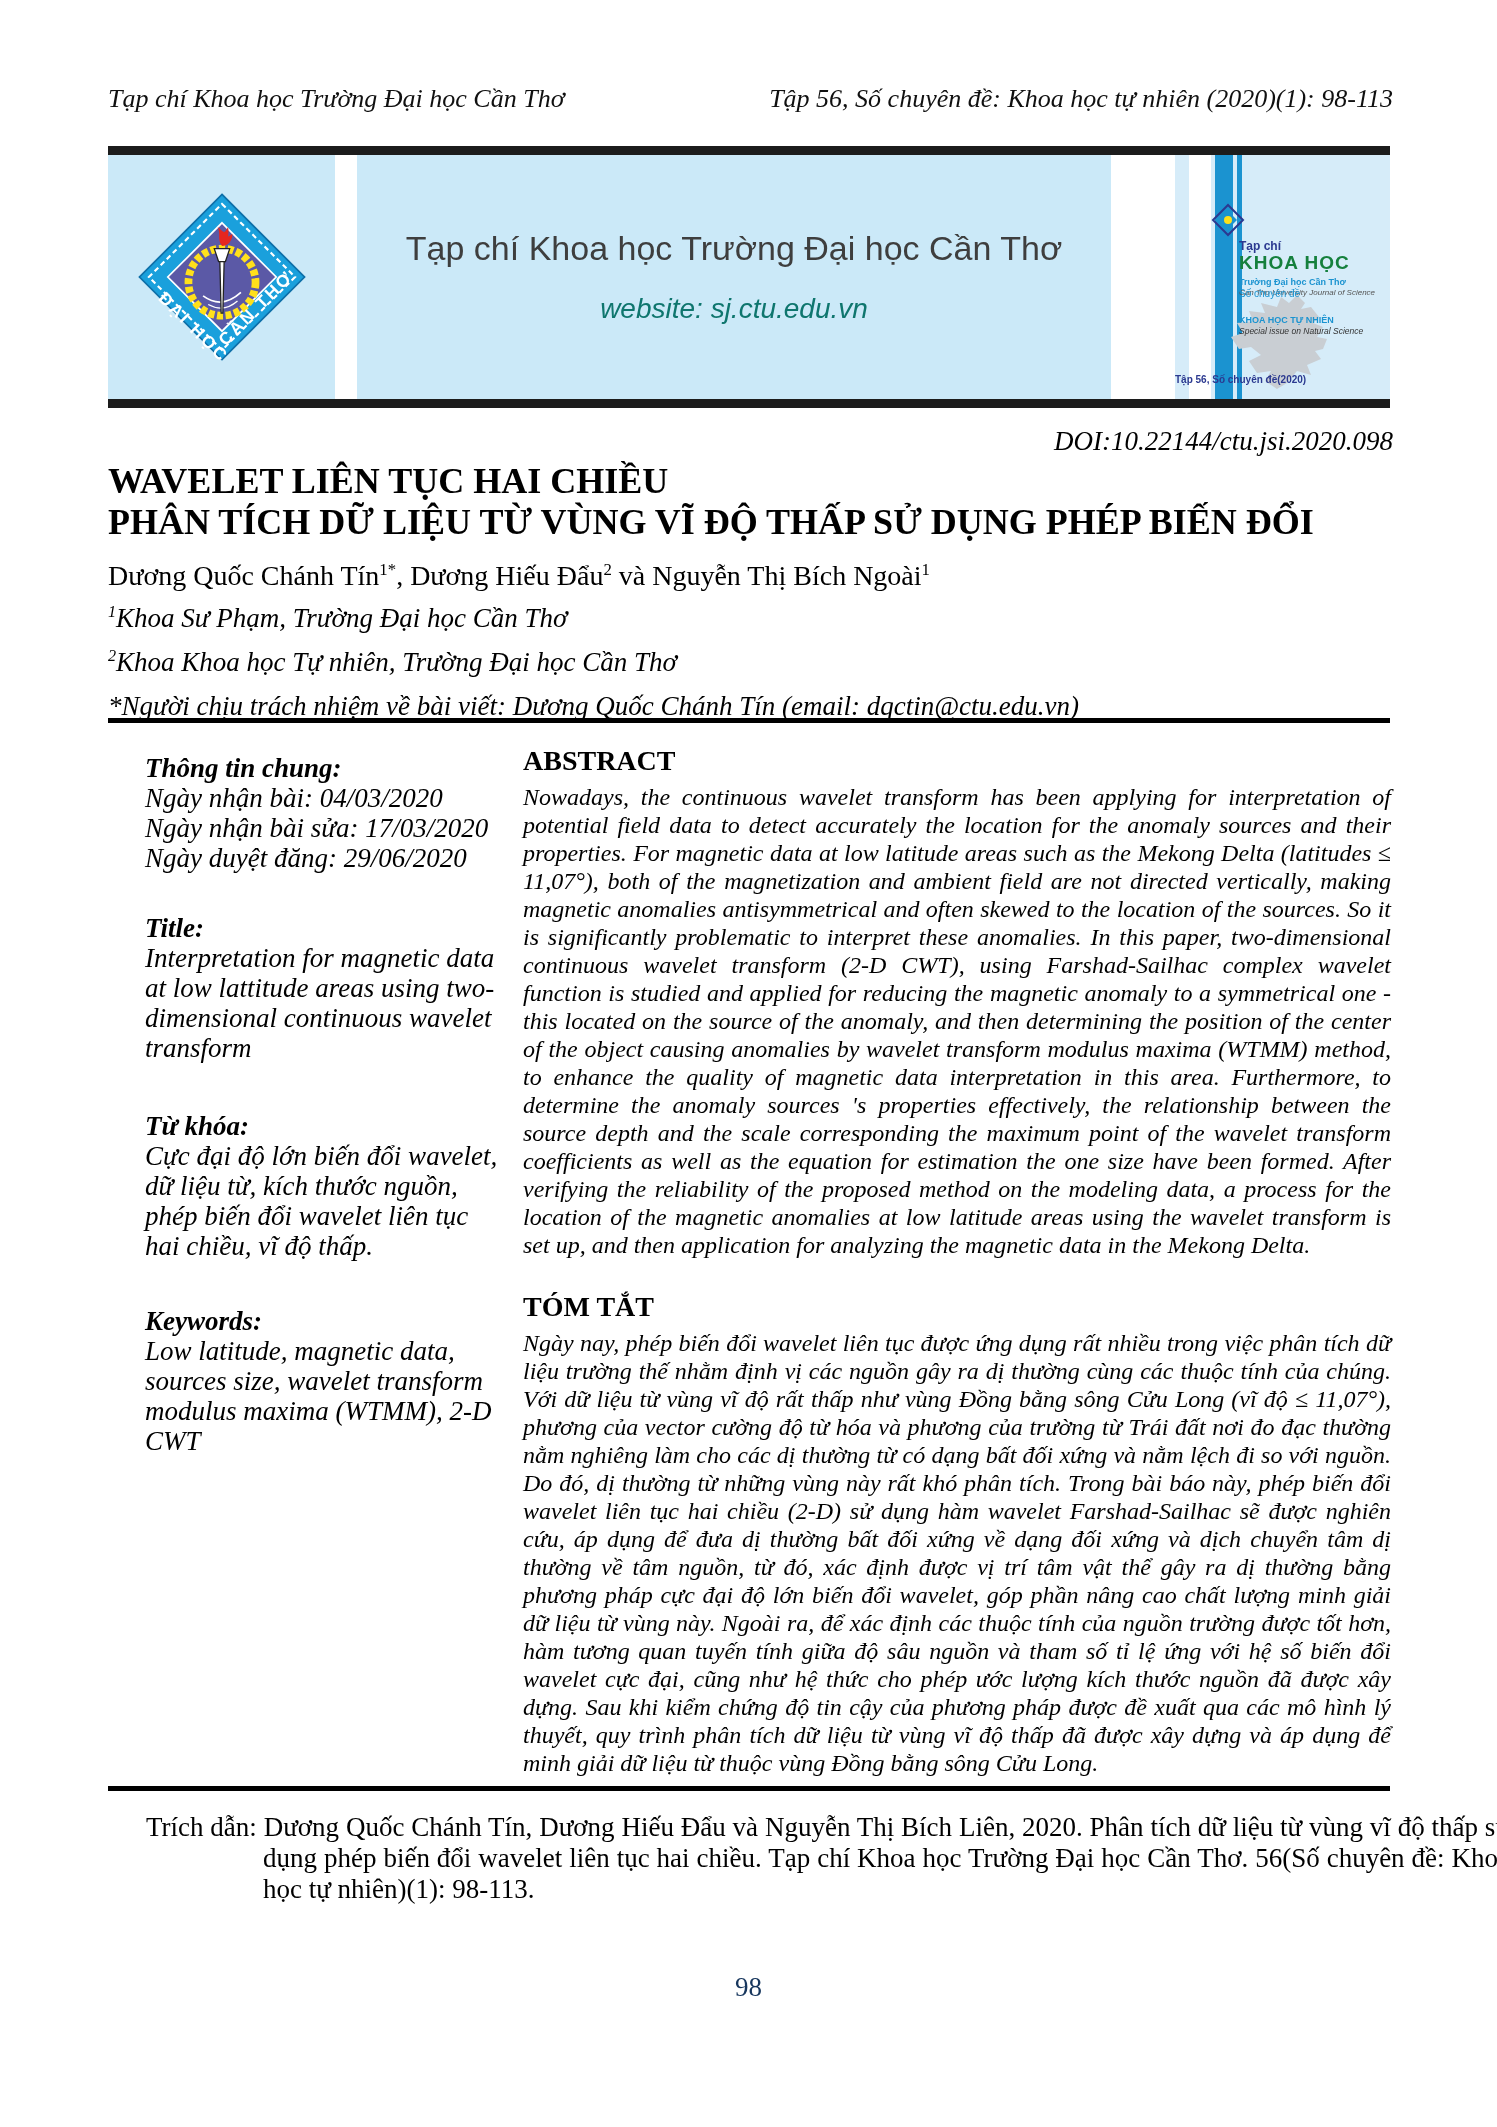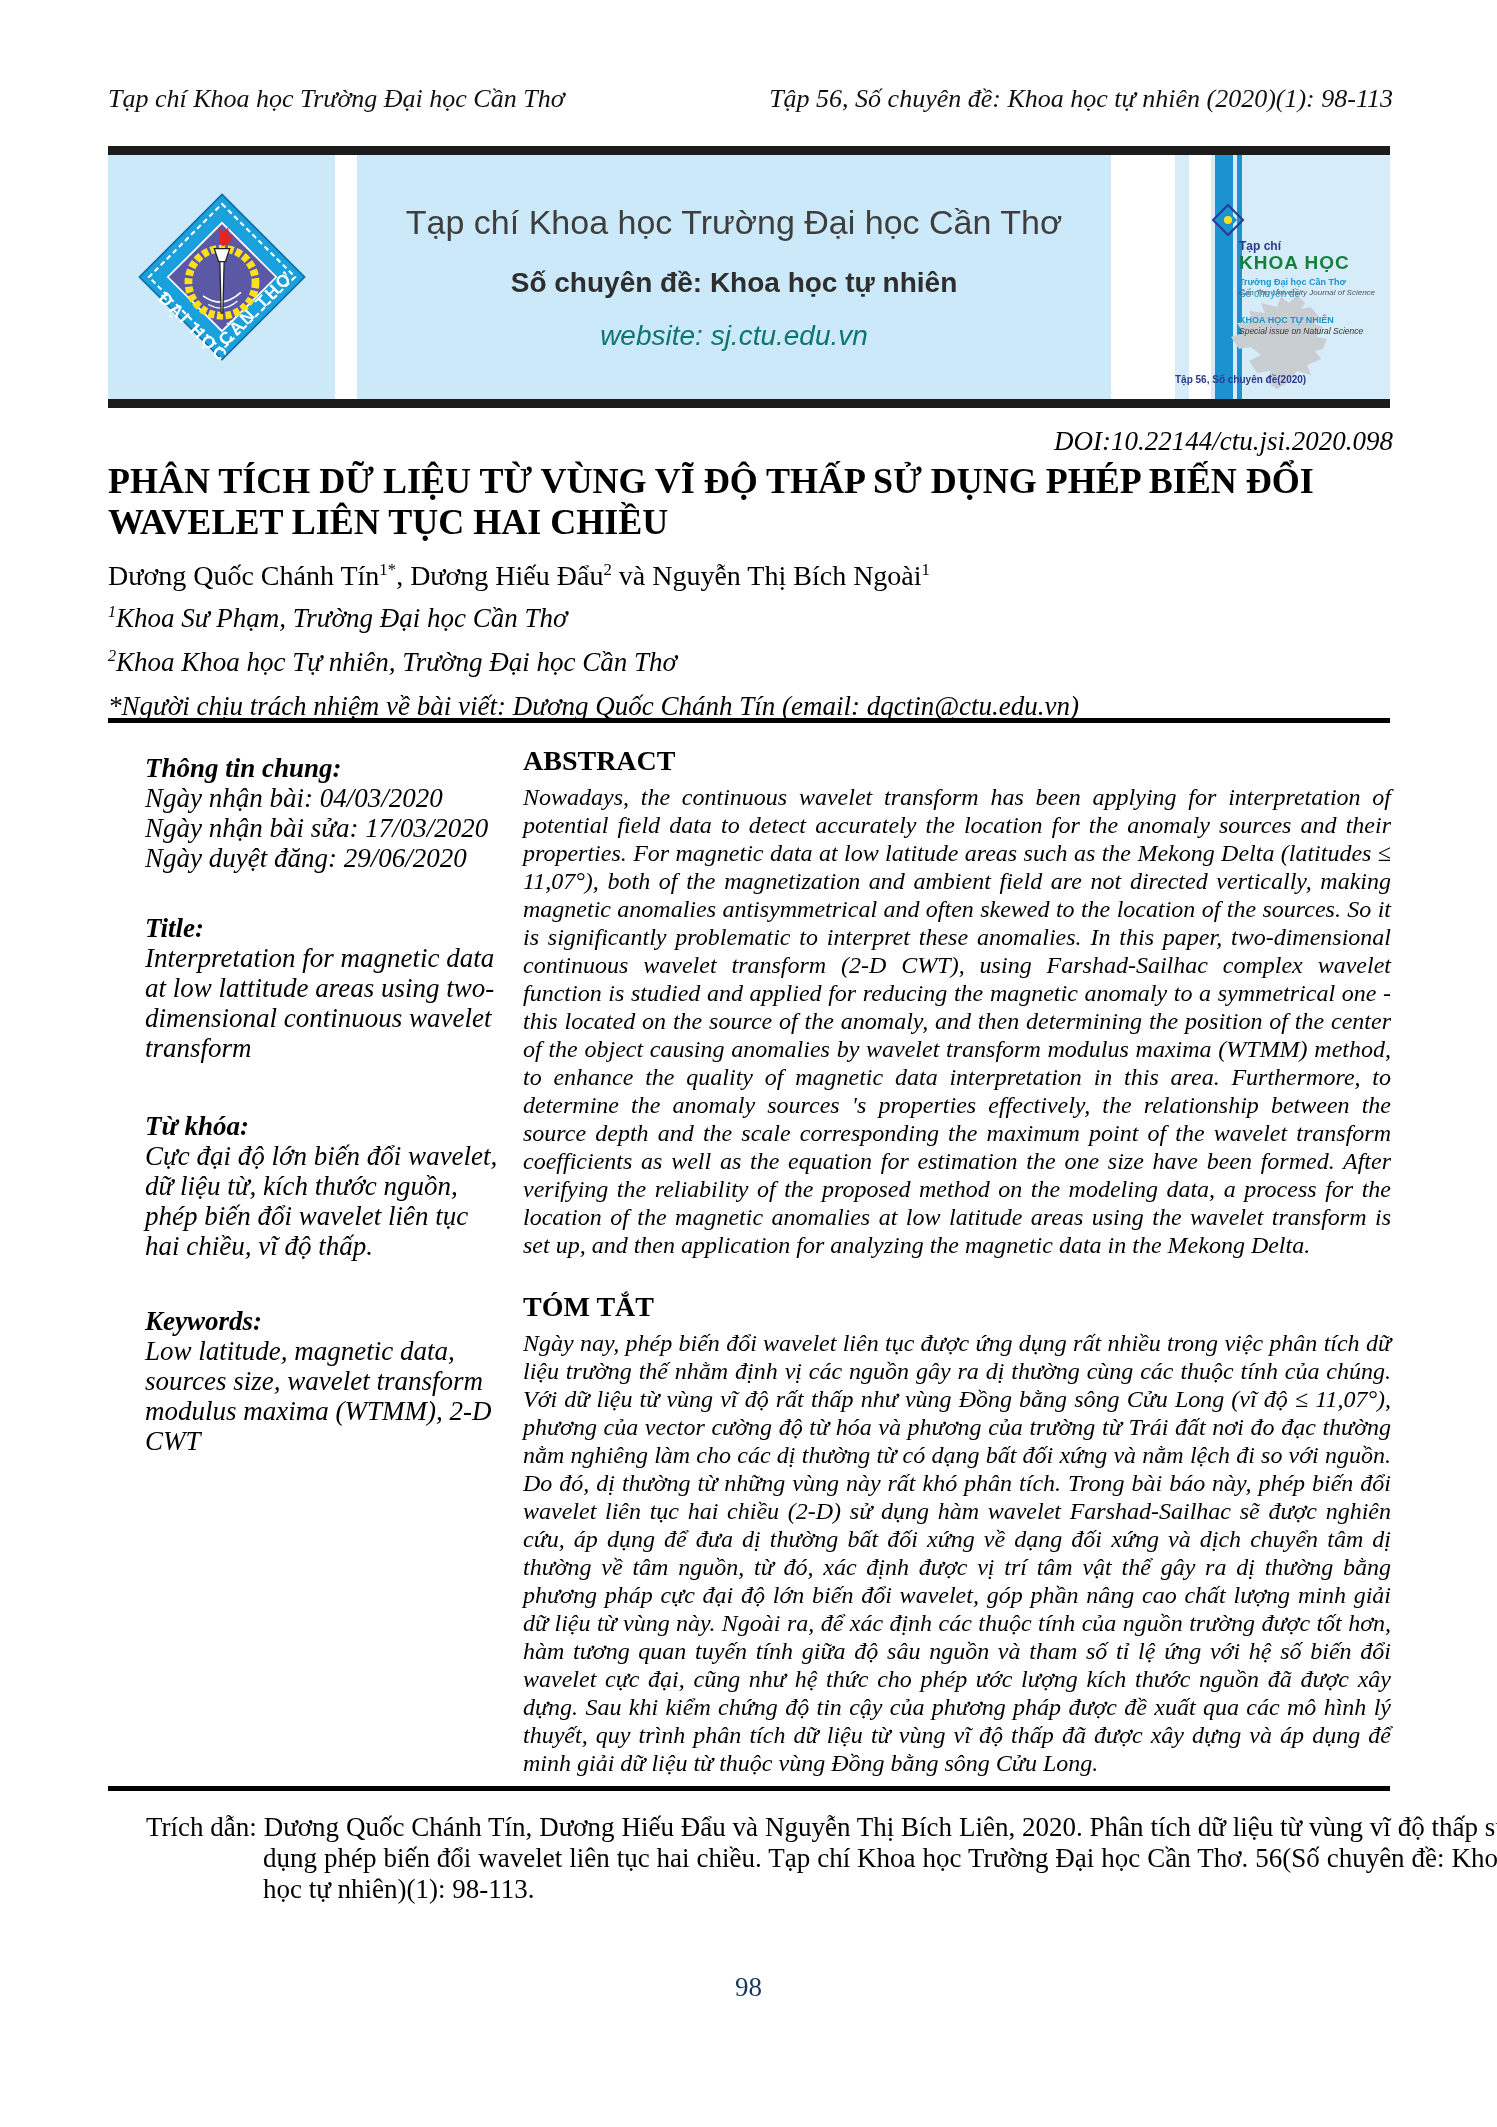--- a/index.html
+++ b/index.html
@@ -99,21 +99,20 @@
           <polygon points="91,67 109,67 104,82 96,82" fill="#ffffff" stroke="#222" stroke-width="1.5"></polygon>
           <polygon points="97.5,82 102.5,82 101,142 99,142" fill="#ffffff" stroke="#222" stroke-width="1.5"></polygon>
           <path d="M100,64 C94,56 99,50 95,42 C102,47 102,52 107,42 C109,52 104,56 112,50 C112,59 106,64 100,64 Z" fill="#E52620"></path>
           <text transform="translate(25,126) rotate(45)" font-family="Liberation Sans, DejaVu Sans, sans-serif" font-size="20" font-weight="bold" fill="#ffffff" letter-spacing="3">ĐẠI HỌC</text>
           <text transform="translate(104,181) rotate(-45)" font-family="Liberation Sans, DejaVu Sans, sans-serif" font-size="20" font-weight="bold" fill="#ffffff" letter-spacing="3">CẦN THƠ</text>
         </svg>
       </div>
       <div class="vgap"></div>
       <div class="center-box">
         <div class="bl1">Tạp chí Khoa học Trường Đại học Cần Thơ</div>
-        <div class="bl2">Số chuyên đề: Khoa học tự nhiên</div>
         <div class="bl3">website: sj.ctu.edu.vn</div>
       </div>
       <div class="vgap2"></div>
       <div class="cover">
         <div class="cov-stripe cov-w"></div>
         <div class="cov-stripe cov-b"></div>
         <div class="cov-stripe cov-t"></div>
         <svg class="cov-logo" width="34" height="34" viewBox="0 0 34 34">
           <polygon points="17,2 32,17 17,32 2,17" fill="none" stroke="#2B3990" stroke-width="2"></polygon>
           <polygon points="17,8 26,17 17,26 8,17" fill="#1B93D0"></polygon>
@@ -131,22 +130,22 @@
         <div class="cov-txt cv7">Special issue on Natural Science</div>
         <div class="cv8">Tập 56, Số chuyên đề(2020)</div>
       </div>
     </div>
     <div class="bar"></div>
   </div>
 
   <div class="abs doi">DOI:10.22144/ctu.jsi.2020.098</div>
 
   <div class="abs title">
+    <span>WAVELET LIÊN TỤC HAI CHIỀU</span>
     <span>PHÂN TÍCH DỮ LIỆU TỪ VÙNG VĨ ĐỘ THẤP SỬ DỤNG PHÉP BIẾN ĐỔI</span>
-    <span>WAVELET LIÊN TỤC HAI CHIỀU</span>
   </div>
 
   <div class="abs authors"><span>Dương Quốc Chánh Tín</span><sup>1*</sup><span>, Dương Hiếu Đẩu</span><sup>2</sup><span> và Nguyễn Thị Bích Ngoài</span><sup>1</sup></div>
 
   <div class="abs affil">
     <div><sup>1</sup><span>Khoa Sư Phạm, Trường Đại học Cần Thơ</span></div>
     <div><sup>2</sup><span>Khoa Khoa học Tự nhiên, Trường Đại học Cần Thơ</span></div>
     <div><span>*</span><span>Người chịu trách nhiệm về bài viết: Dương Quốc Chánh Tín (email: dqctin@ctu.edu.vn)</span></div>
   </div>
 

